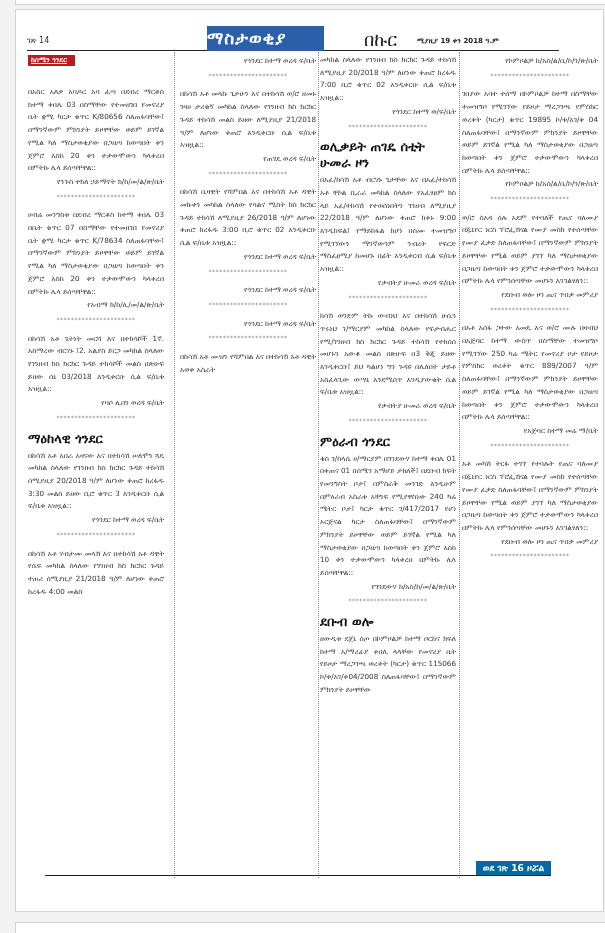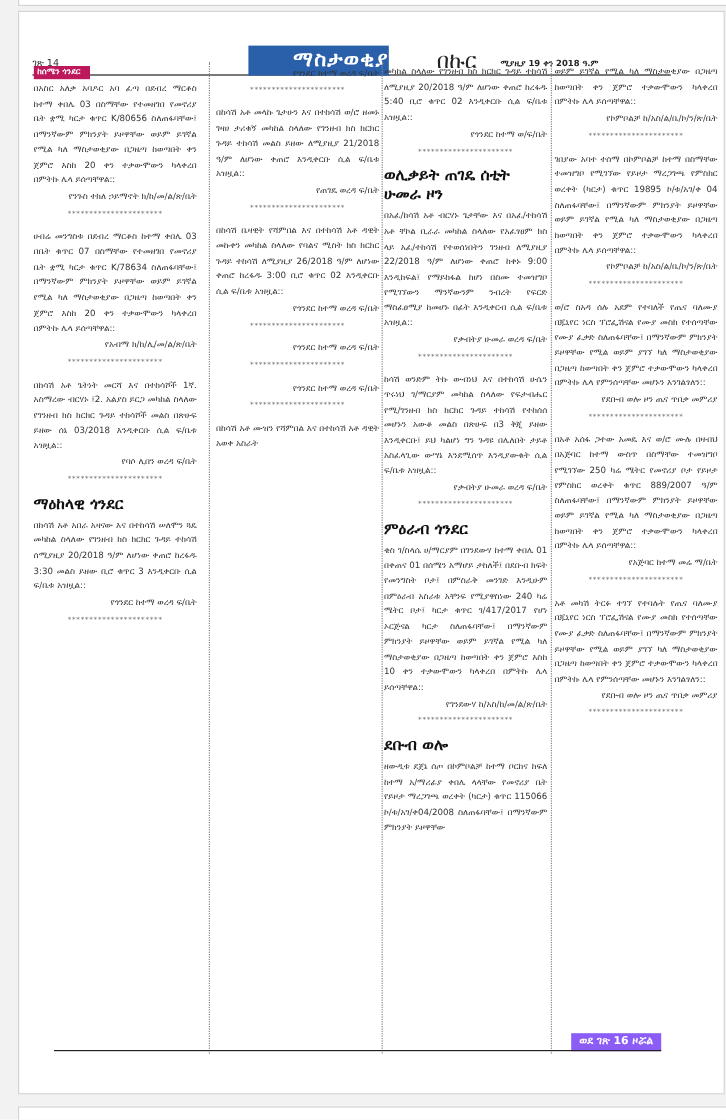--- a/index.html
+++ b/index.html
@@ -15,30 +15,30 @@
   }
   .page {
     position: absolute; left: 15px; top: 9px; width: 589px; height: 903px;
     background: #fff; border: 1px solid #d4d4d4; box-sizing: border-box;
   }
   .next-page {
     position: absolute; left: 15px; top: 922px; width: 590px; height: 30px;
     background: #fff; border: 1px solid #d4d4d4;
   }
   .header {
-    position: absolute; left: 27px; top: 45px; width: 532px; height: 17px;
+    position: absolute; left: 27px; top: 33px; width: 532px; height: 17px;
     border-bottom: 1px solid #222;
   }
   .page-num {
     position: absolute; left: 0; top: 3px; font-size: 8px; color: #333;
   }
   .masthead {
     position: absolute; left: 180px; top: -7px; width: 117px; height: 25px;
     background: #2a5faa; color: #fff; font-weight: bold; font-size: 17px;
-    text-align: right; line-height: 25px; letter-spacing: 1px;
+    text-align: left; line-height: 25px; letter-spacing: 1px;
   }
   .paper-name {
     position: absolute; left: 337px; top: -4px; font-size: 18px; color: #222;
     font-family: "DejaVu Serif", serif;
   }
   .issue-date {
     position: absolute; left: 390px; top: 4px; font-size: 7px; color: #222; font-weight: bold;
   }
   .col {
     position: absolute; top: 54px; width: 136px;
@@ -53,29 +53,29 @@
     border-left: 1px dotted #888;
   }
   .notice p { margin: 0; text-align: justify; text-align-last: left; }
   .sig { text-align: right; margin: 1px 0 0; }
   .stars { text-align: center; color: #777; font-size: 6px; letter-spacing: 0.6px; margin: 2px 0 6px; }
   .sec-title {
     text-align: left; font-weight: bold; font-size: 13px; line-height: 16px;
     margin: 4px 0 3px; color: #111; font-family: "DejaVu Serif", serif;
   }
   .section-tag {
-    display: inline-block; background: #be185d; color: #fff; font-weight: bold;
-    font-size: 7px; padding: 0 8px 0 3px; line-height: 11px; margin-bottom: 2px;
+    display: inline-block; background: #b91c1c; color: #fff; font-weight: bold;
+    font-size: 7px; padding: 0 8px 0 3px; line-height: 11px; margin-bottom: 20px; text-decoration: underline;
   }
   .footer-rule {
     position: absolute; left: 45px; top: 875px; width: 506px; border-top: 1px solid #222;
   }
   .continue-tag {
     position: absolute; left: 476px; top: 861px; width: 75px; height: 15px;
-    background: #8b5cf6; color: #fff; font-weight: bold; font-size: 9px; line-height: 15px;
+    background: #0369a1; color: #fff; font-weight: bold; font-size: 9px; line-height: 15px;
     text-align: center;
   }
 </style>
 </head>
 <body>
 
 <div class="prev-page"></div>
 
 <div class="page"></div>
 
@@ -103,20 +103,23 @@
         <p>በከሳሽ አቶ ጌትነት መርሻ እና በተከሳሾች 1ኛ. አስማረው ብርሃኑ ፤2. አልያስ ይርጋ መካከል ስላለው የገንዘብ ክስ ክርክር ጉዳይ ተከሳሾች መልስ በጽሁፍ ይዘው ሰኔ 03/2018 እንዲቀርቡ ሲል ፍ/ቤቱ አዝዟል::</p>
         <div class="sig">የባሶ ሊበን ወረዳ ፍ/ቤት</div>
         <div class="stars">**********************</div>
       </div>
       <div class="sec-title">ማዕከላዊ ጎንደር</div>
       <div class="notice">
         <p>በከሳሽ አቶ አበራ አዛናው እና በተከሳሽ ሠለሞን ጓዴ መካከል ስላለው የገንዘብ ክስ ክርክር ጉዳይ ተከሳሽ ሰሚያዚያ 20/2018 ዓ/ም ለሆነው ቀጠሮ ከረፋዱ 3:30 መልስ ይዘው ቢሮ ቁጥር 3 እንዲቀርቡ ሲል ፍ/ቤቱ አዝዟል::</p>
         <div class="sig">የጎንደር ከተማ ወረዳ ፍ/ቤት</div>
         <div class="stars">**********************</div>
       </div>
+      <div class="notice">
+        <p>በከሳሽ አቶ ሃብታሙ መላሽ እና በተከሳሽ አቶ ዳዊት የሴፍ መካከል ስላለው የገንዘብ ክስ ክርክር ጉዳይ ተጠሪ ሰሚያዚያ 21/2018 ዓ/ም ለሆነው ቀጠሮ ከረፋዱ 4:00 መልስ</p>
+      </div>
     </div>
 </div>
 <div class="sep" style="left:174px"></div>
 <div class="col col2" style="height: 818px; overflow: hidden;">
     <div class="blocks">
       <div class="notice">
         <div class="sig">የጎንደር ከተማ ወረዳ ፍ/ቤት</div>
         <div class="stars">**********************</div>
       </div>
       <div class="notice">
@@ -139,21 +142,21 @@
       </div>
       <div class="notice">
         <p>በከሳሽ አቶ ሙዝን የሻምበል እና በተከሳሽ አቶ ዳዊት አወቀ አስራት</p>
       </div>
     </div>
   </div>
 <div class="sep" style="left:318px"></div>
 <div class="col col3" style="height: 818px; overflow: hidden;">
     <div class="blocks">
       <div class="notice">
-        <p>መካከል ስላለው የገንዘብ ክስ ክርክር ጉዳይ ተከሳሽ ለሚያዚያ 20/2018 ዓ/ም ለሆነው ቀጠሮ ከረፋዱ 5:40 ቢሮ ቁጥር 02 እንዲቀርቡ ሲል ፍ/ቤቱ አዝዟል::</p>
+        <p>መካከል ስላለው የገንዘብ ክስ ክርክር ጉዳይ ተከሳሽ ለሚያዚያ 20/2018 ዓ/ም ለሆነው ቀጠሮ ከረፋዱ 7:00 ቢሮ ቁጥር 02 እንዲቀርቡ ሲል ፍ/ቤቱ አዝዟል::</p>
         <div class="sig">የጎንደር ከተማ ወ/ፍ/ቤት</div>
         <div class="stars">**********************</div>
       </div>
       <div class="sec-title">ወሊቃይት ጠገዴ ሰቲት ሁመራ ዞን</div>
       <div class="notice">
         <p>በአፈ/ከሳሽ አቶ ብርሃኑ ጌታቸው እና በአፈ/ተከሳሽ አቶ ቸኮል ቢራራ መካከል ስላለው የአፈፃፀም ክስ ላይ አፈ/ተከሳሽ የተወሰነበትን ገንዘብ ለሚያዚያ 22/2018 ዓ/ም ለሆነው ቀጠሮ ከቀኑ 9:00 እንዲከፍል፤ የማይከፋል ከሆነ በስሙ ተመዝግቦ የሚገኘውን ማንኛውንም ንብረት የፍርድ ማስፈፀሚያ ከመሆኑ በፊት እንዲቀርብ ሲል ፍ/ቤቱ አዝዟል::</p>
         <div class="sig">የቃብትያ ሁመራ ወረዳ ፍ/ቤት</div>
         <div class="stars">**********************</div>
       </div>
       <div class="notice">
@@ -170,21 +173,20 @@
       <div class="sec-title">ደቡብ ወሎ</div>
       <div class="notice">
         <p>ዘውዲቱ ደጀኔ ሰጦ በኮምቦልቻ ከተማ ቦርከና ክፍለ ከተማ አ/ማሪፊያ ቀበሌ ላላቸው የመኖሪያ ቤት የይዞታ ማረጋገጫ ወረቀት (ካርታ) ቁጥር 115066 ኮ/ቱ/አገ/ቀ04/2008 ስለጠፋባቸው፤ በማንኛውም ምክንያት ይዞዋቸው</p>
       </div>
     </div>
   </div>
 <div class="sep" style="left:459px"></div>
 <div class="col col4" style="height: 818px; overflow: hidden;">
     <div class="blocks">
       <div class="notice">
-        <p>ወይም ይገኛል የሚል ካለ ማስታወቂያው በጋዜጣ ከወጣበት ቀን ጀምሮ ተቃውሞውን ካላቀረበ በምትኩ ሌላ ይሰጣቸዋል::</p>
         <div class="sig">የኮምቦልቻ ከ/አስ/ል/ቤ/ኮ/ን/ጽ/ቤት</div>
         <div class="stars">**********************</div>
       </div>
       <div class="notice">
         <p>ገበያው አባተ ተሰማ በኮምቦልቻ ከተማ በስማቸው ተመዝግቦ የሚገኘው የይዞታ ማረጋገጫ የምስክር ወረቀት (ካርታ) ቁጥር 19895 ኮ/ቱ/አገ/ቀ 04 ስለጠፋባቸው፤ በማንኛውም ምክንያት ይዞዋቸው ወይም ይገኛል የሚል ካለ ማስታወቂያው በጋዜጣ ከወጣበት ቀን ጀምሮ ተቃውሞውን ካላቀረበ በምትኩ ሌላ ይሰጣቸዋል::</p>
         <div class="sig">የኮምቦልቻ ከ/አስ/ል/ቤ/ኮ/ን/ጽ/ቤት</div>
         <div class="stars">**********************</div>
       </div>
       <div class="notice">
         <p>ወ/ሮ ስአዳ ሰሉ አደም የተባለች የጤና ባለሙያ በጁኒየር ነርስ ፕሮፌሽናል የሙያ መስክ የተሰጣቸው የሙያ ፈቃድ ስለጠፋባቸው፤ በማንኛውም ምክንያት ይዞዋቸው የሚል ወይም ያገኘ ካለ ማስታወቂያው በጋዜጣ ከወጣበት ቀን ጀምሮ ተቃውሞውን ካላቀረበ በምትኩ ሌላ የምንሰጣቸው መሆኑን እንገልፃለን::</p>

